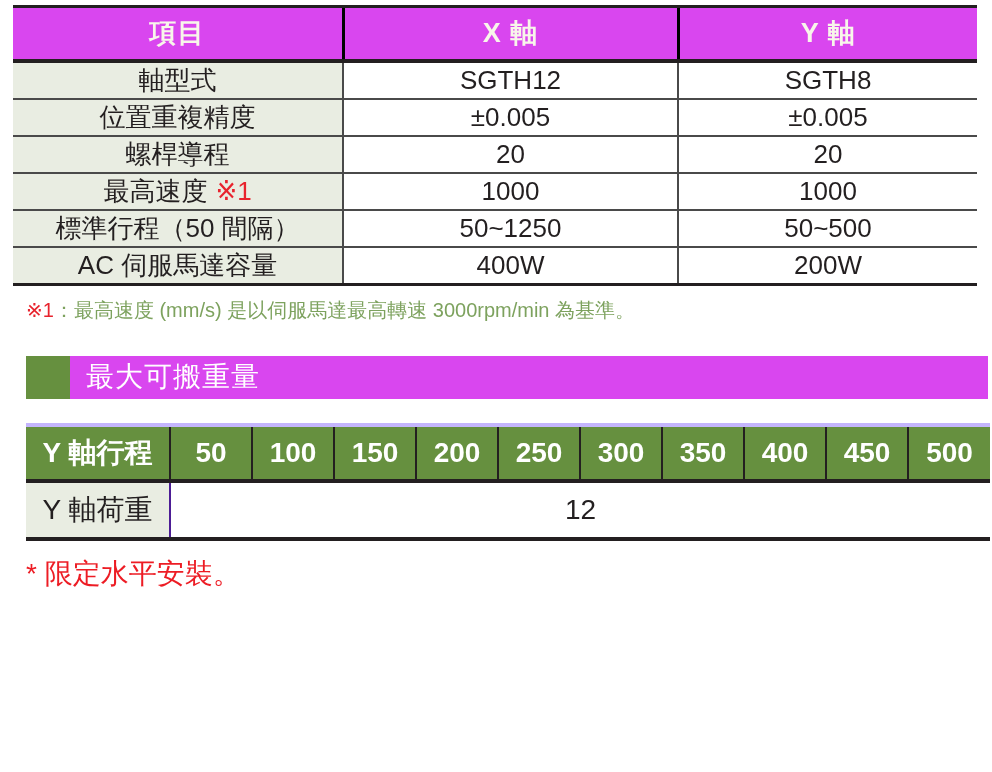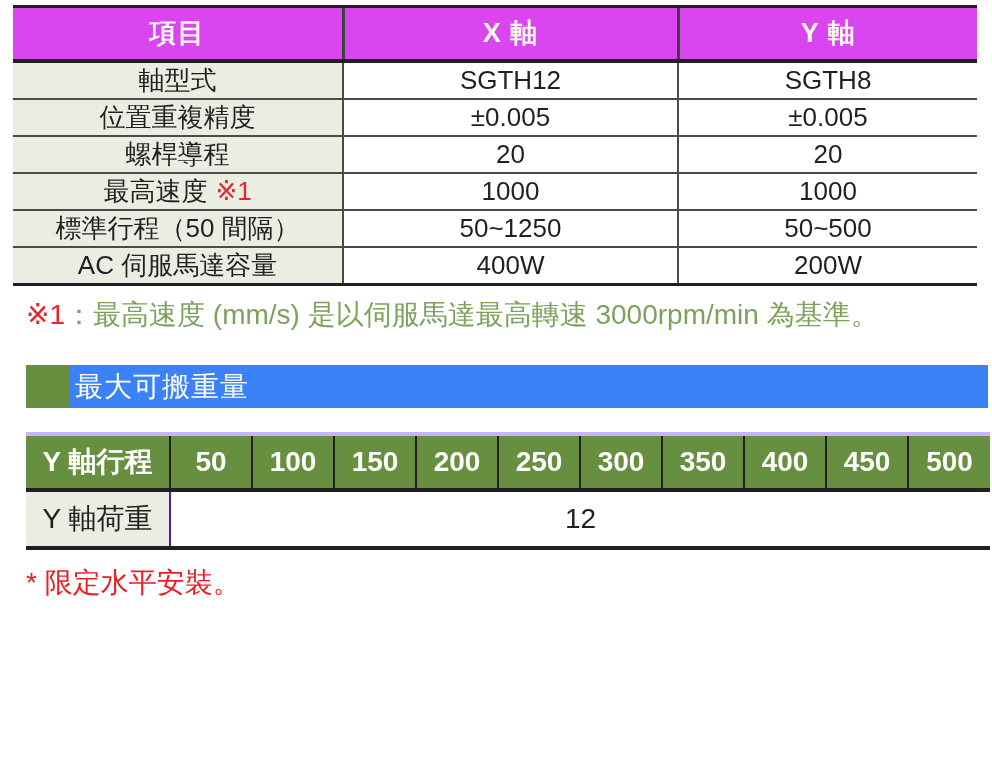--- a/index.html
+++ b/index.html
@@ -20,51 +20,51 @@
   .spec thead th {
     background: #d946ef;
     color: #f8f6ea;
     font-size: 27px;
     font-weight: 600;
     height: 54px;
     border-top: 3px solid #231f20;
     border-bottom: 4px solid #231f20;
     letter-spacing: 1px;
   }
-  .spec thead th + th { border-left: 3px solid #404040; margin-left: 47px; }
+  .spec thead th + th { border-left: 3px solid #000000; margin-left: 47px; }
   .spec tbody td {
     height: 36px;
     font-size: 26px;
     text-align: center;
     border-bottom: 2px solid #4a4a4a;
     background: #ffffff;
     padding: 0 4px;
     white-space: nowrap;
   }
   .spec tbody td + td { border-left: 2px solid #4a4a4a; }
   .spec tbody tr:last-child td { border-bottom: 3px solid #231f20; }
   .spec td.rowlabel { background: #e9ede2; }
   .note-mark { color: #e8232d; margin-left: 8px; }
 
   
-  .fn1 { margin: 12px 0 0 13px; font-size: 28px; line-height: 1.2; }
+  .fn1 { margin: 12px 0 0 13px; font-size: 20px; line-height: 1.2; }
   .fn1 .mark { color: #e8232d; }
   .fn1 .txt  { color: #7da25e; }
 
   
   .bar {
     display: flex;
     width: 962px; height: 43px;
     margin: 34px 0 0 13px;
   }
   .bar .sq   { width: 44px; height: 43px; background: #66903f; flex: none; }
   .bar .rest {
-    flex: 1; background: #3b82f6; color: #ffffff;
+    flex: 1; background: #d946ef; color: #ffffff;
     display: flex; align-items: center;
-    padding-left: 5px;
+    padding-left: 16px;
     font-size: 28px; font-weight: 500;
     letter-spacing: 1px;
   }
 
   
   .load { width: 964px; margin: 24px 0 0 13px; }
   .load thead th {
     background: #66903f;
     color: #ffffff;
     font-size: 28px;

